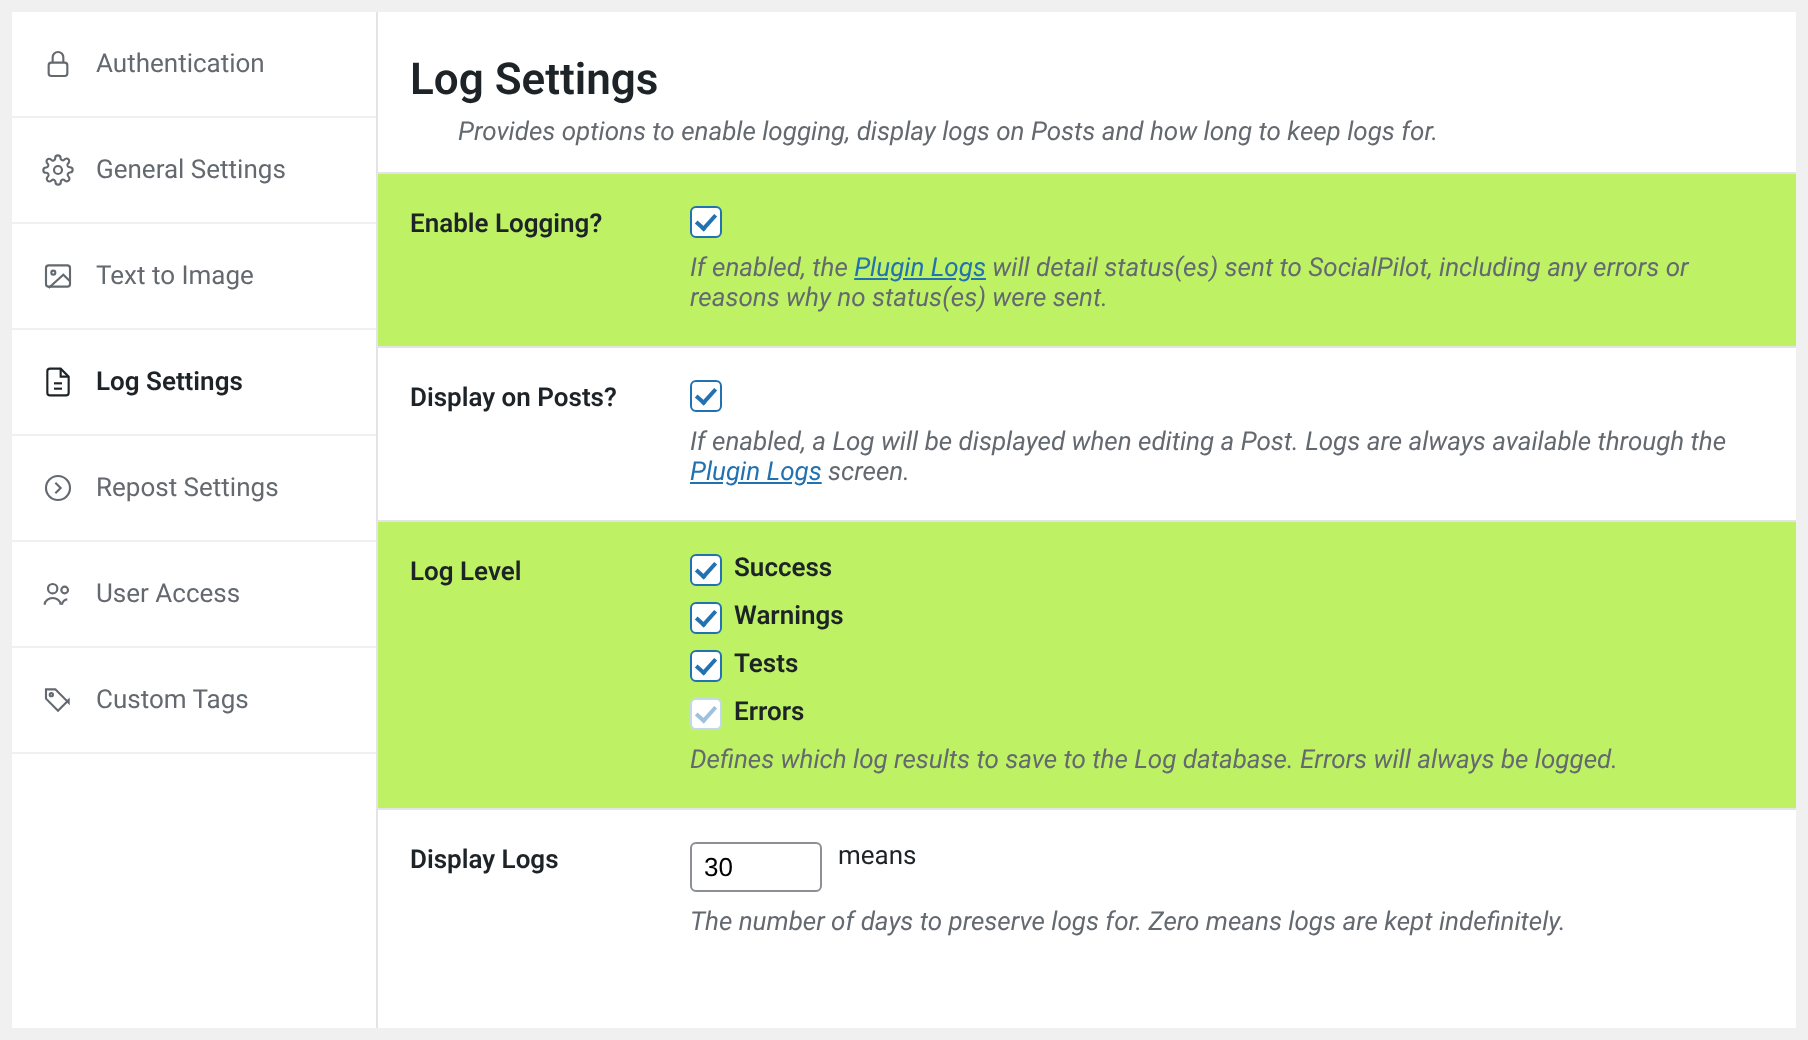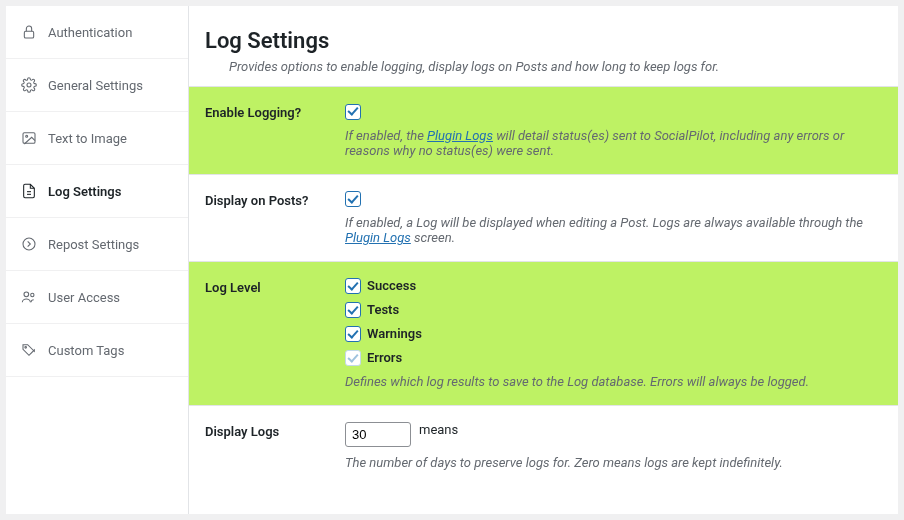--- a/index.html
+++ b/index.html
@@ -241,25 +241,25 @@
 
     <div class="row alt">
       <div class="row-label">Log Level</div>
       <div class="row-content">
         <div class="cb-row">
           <input type="checkbox" class="cb" checked="" style="">
           <span>Success</span>
         </div>
         <div class="cb-row">
           <input type="checkbox" class="cb" checked="" style="">
+          <span>Warnings</span>
+        </div>
+        <div class="cb-row">
+          <input type="checkbox" class="cb" checked="" style="">
           <span>Tests</span>
-        </div>
-        <div class="cb-row">
-          <input type="checkbox" class="cb" checked="" style="">
-          <span>Warnings</span>
         </div>
         <div class="cb-row">
           <input type="checkbox" class="cb mandatory" checked="" style="">
           <span>Errors</span>
         </div>
         <p class="help">Defines which log results to save to the Log database. Errors will always be logged.</p>
       </div>
     </div>
 
     <div class="row">

